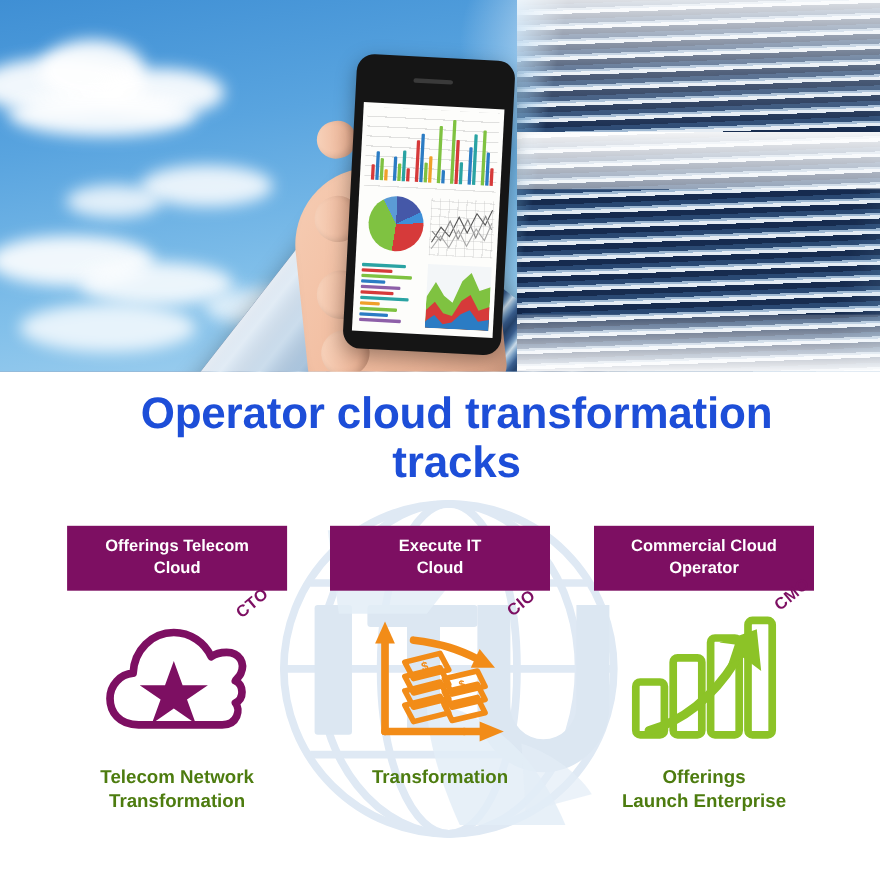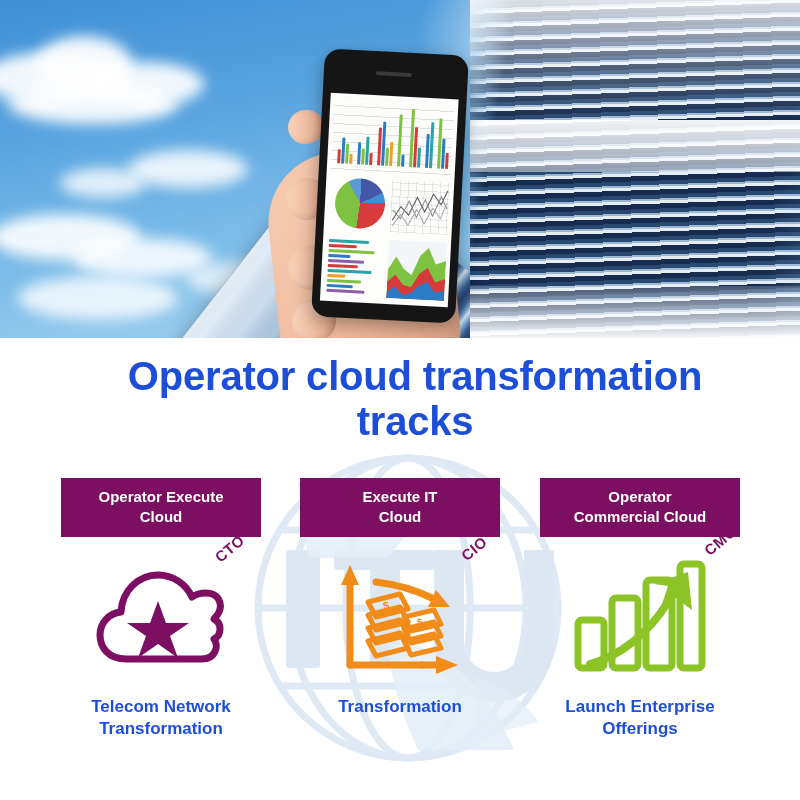--- a/index.html
+++ b/index.html
@@ -260,21 +260,21 @@
     display: flex;
     align-items: center;
     justify-content: center;
   }
 
   .track-caption {
     position: absolute;
     top: 218px;
     left: 0; width: 240px;
     text-align: center;
-    color: #1d4ed8;
+    color: #4d7c0f;
     font-size: 17px;
     font-weight: bold;
     line-height: 1.3;
   }
 </style>
 </head>
 <body>
 
 <div id="slide">
 
@@ -395,21 +395,21 @@
       </g>
     </svg>
 
     <div class="title">
       <div>Operator cloud transformation</div>
       <div>tracks</div>
     </div>
 
     <div class="track track-1">
       <div class="track-header">
-        <span>Operator Execute</span>
+        <span>Offerings Telecom</span>
         <span>Cloud</span>
       </div>
       <div class="role-tag role-1">CTO</div>
 
       <div class="icon-wrap">
         <svg width="130" height="112" viewBox="0 0 130 112">
           <path d="M30 96
                    C12 96 4 84 4 72
                    C4 60 13 50 25 49
                    C26 28 42 12 62 12
@@ -470,38 +470,38 @@
         </svg>
       </div>
 
       <div class="track-caption">
         <div>Transformation</div>
       </div>
     </div>
 
     <div class="track track-3">
       <div class="track-header">
+        <span>Commercial Cloud</span>
         <span>Operator</span>
-        <span>Commercial Cloud</span>
       </div>
       <div class="role-tag role-3">CMO</div>
 
       <div class="icon-wrap">
         <svg width="140" height="122" viewBox="0 0 140 122">
           <g fill="none" stroke="#8cc327" stroke-width="7" stroke-linejoin="round">
             <rect x="8" y="62" width="26" height="48" rx="4"></rect>
             <rect x="42" y="40" width="26" height="70" rx="4"></rect>
             <rect x="76" y="22" width="26" height="88" rx="4"></rect>
             <rect x="110" y="6" width="22" height="104" rx="4"></rect>
           </g>
           <path d="M20 106 C50 98 78 76 98 44" fill="none" stroke="#8cc327" stroke-width="8" stroke-linecap="round"></path>
           <polygon points="118 14 122 52 106 40 92 46 98 28 84 26" fill="#8cc327"></polygon>
         </svg>
       </div>
 
       <div class="track-caption">
+        <div>Offerings</div>
         <div>Launch Enterprise</div>
-        <div>Offerings</div>
       </div>
     </div>
 
   </div>
 </div>
 
 </body></html>

